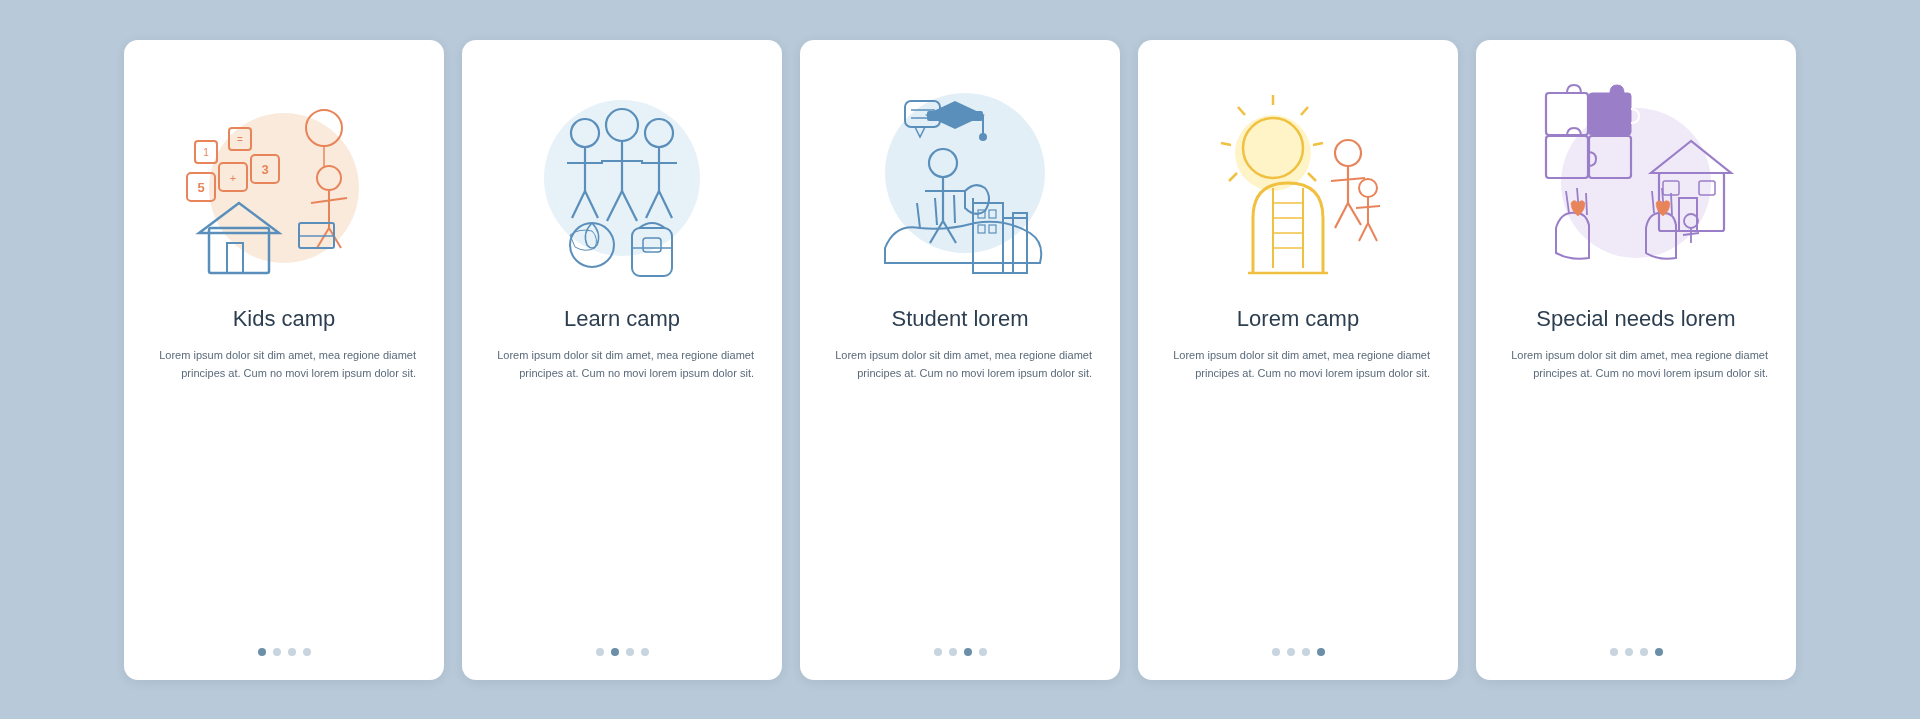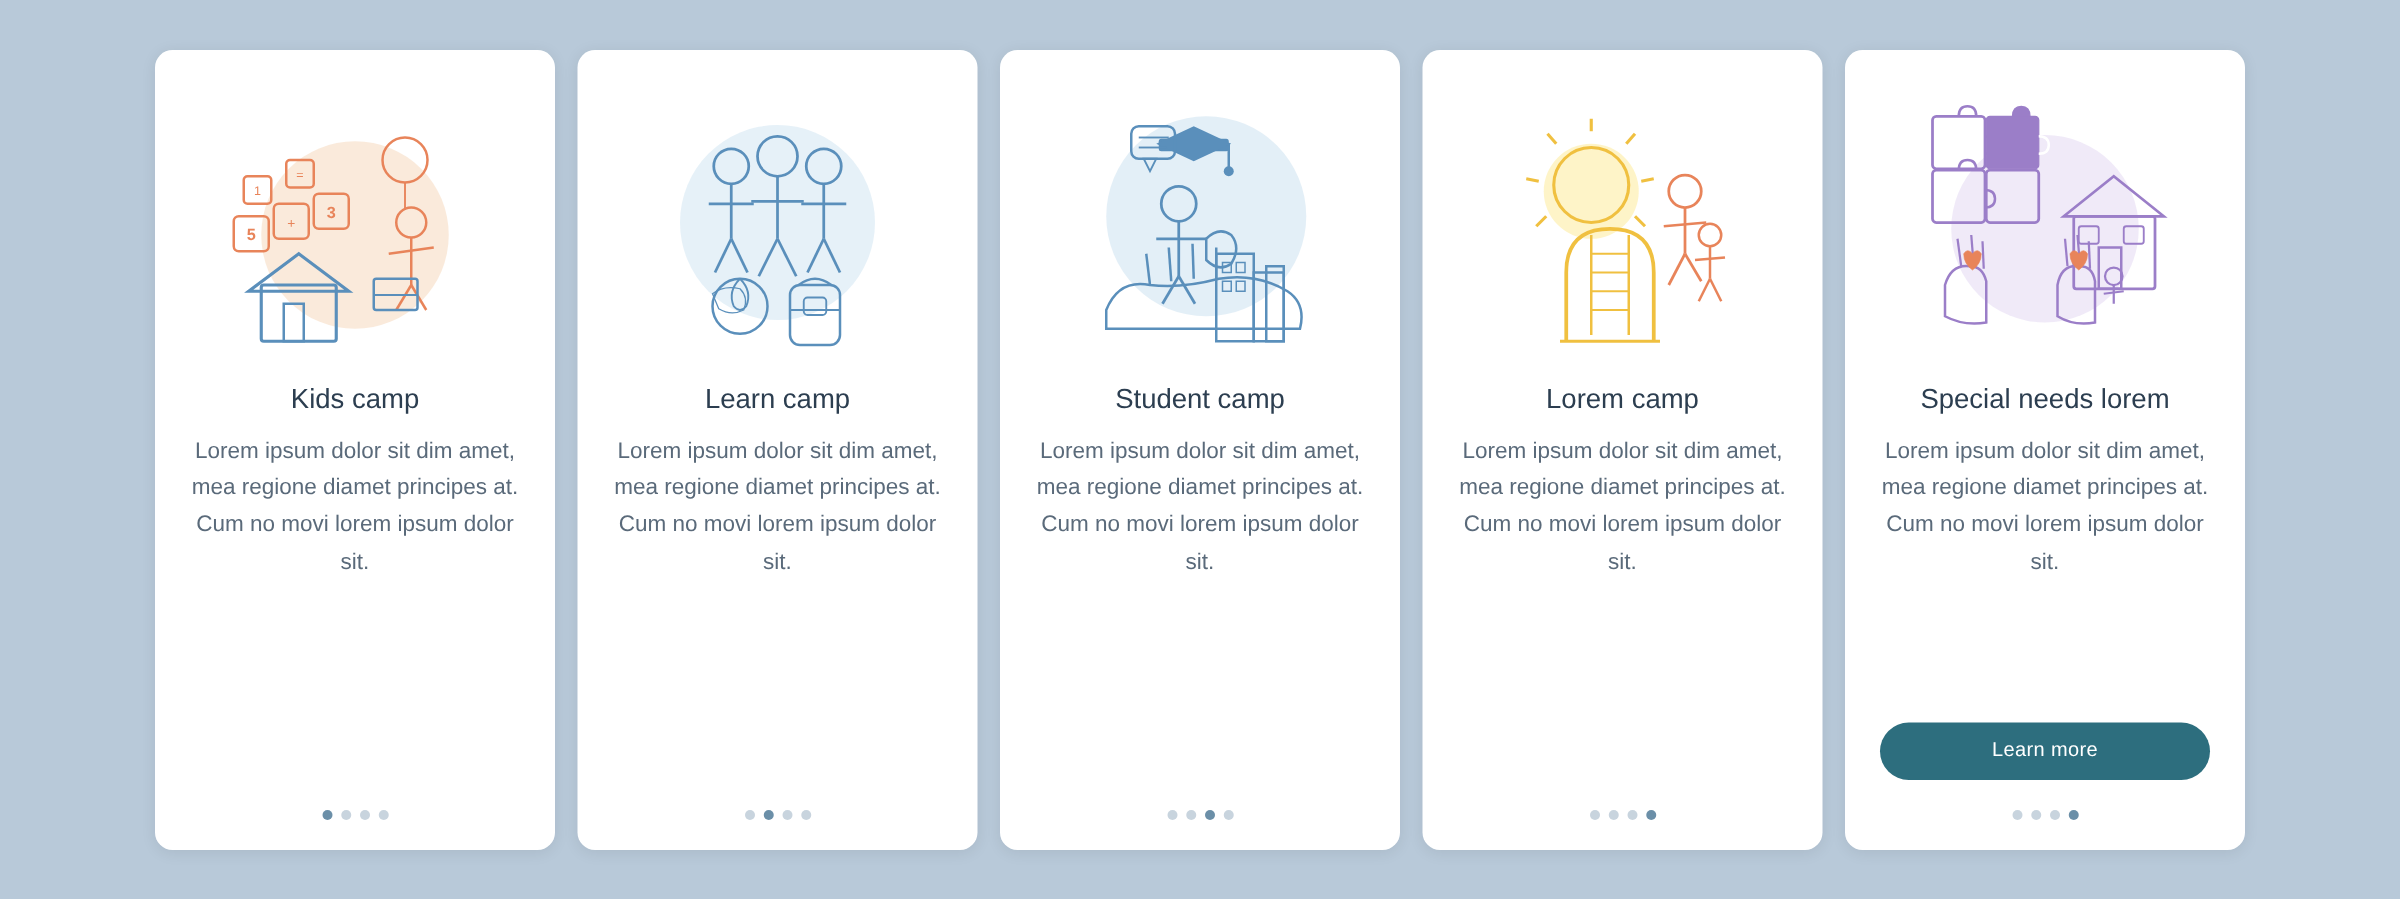--- a/index.html
+++ b/index.html
@@ -47,24 +47,24 @@
 
     .card-title {
       font-size: 22px;
       color: #2c3e50;
       font-weight: 400;
       text-align: center;
       margin-bottom: 14px;
     }
 
     .card-body {
-      font-size: 18px;
+      font-size: 11px;
       color: #5a6a7a;
       line-height: 1.65;
-      text-align: center;
+      text-align: right;
       flex: 1;
     }
 
     .card-dots {
       display: flex;
       gap: 7px;
       margin-top: 20px;
       align-items: center;
       justify-content: center;
     }
@@ -226,21 +226,21 @@
         <rect x="123" y="152" width="7" height="8" fill="none" stroke="#5a8fbb" stroke-width="1.2"></rect>
         <rect x="134" y="152" width="7" height="8" fill="none" stroke="#5a8fbb" stroke-width="1.2"></rect>
 
         <path d="M30,175 Q40,150 65,155 Q90,158 120,150 Q150,145 175,160 Q190,170 185,190 L30,190 Z" fill="none" stroke="#5a8fbb" stroke-width="2"></path>
         <line x1="65" y1="155" x2="62" y2="130" stroke="#5a8fbb" stroke-width="2"></line>
         <line x1="82" y1="152" x2="80" y2="125" stroke="#5a8fbb" stroke-width="2"></line>
         <line x1="100" y1="150" x2="99" y2="122" stroke="#5a8fbb" stroke-width="2"></line>
         <line x1="118" y1="150" x2="118" y2="125" stroke="#5a8fbb" stroke-width="2"></line>
       </svg>
     </div>
-    <div class="card-title">Student camp</div>
+    <div class="card-title">Student lorem</div>
     <div class="card-body">Lorem ipsum dolor sit dim amet, mea regione diamet principes at. Cum no movi lorem ipsum dolor sit.</div>
     <div class="card-dots">
       <div class="dot"></div>
       <div class="dot"></div>
       <div class="dot active"></div>
       <div class="dot"></div>
     </div>
   </div>
 
   <div class="card">
@@ -330,21 +330,20 @@
         <line x1="141" y1="142" x2="140" y2="120" stroke="#9b7ec8" stroke-width="1.8"></line>
         <path d="M125,130 Q128,125 132,130 Q136,125 139,130 Q139,138 132,143 Q125,138 125,130" fill="#e8845a" stroke="#e8845a" stroke-width="0.5"></path>
 
         <circle cx="160" cy="148" r="7" fill="none" stroke="#9b7ec8" stroke-width="1.8"></circle>
         <line x1="160" y1="155" x2="160" y2="170" stroke="#9b7ec8" stroke-width="1.8"></line>
         <line x1="152" y1="162" x2="168" y2="160" stroke="#9b7ec8" stroke-width="1.8"></line>
       </svg>
     </div>
     <div class="card-title">Special needs lorem</div>
     <div class="card-body">Lorem ipsum dolor sit dim amet, mea regione diamet principes at. Cum no movi lorem ipsum dolor sit.</div>
-    <button class="learn-more-btn">Learn more</button>
     <div class="card-dots">
       <div class="dot"></div>
       <div class="dot"></div>
       <div class="dot"></div>
       <div class="dot active"></div>
     </div>
   </div>
 
 </div>
 

